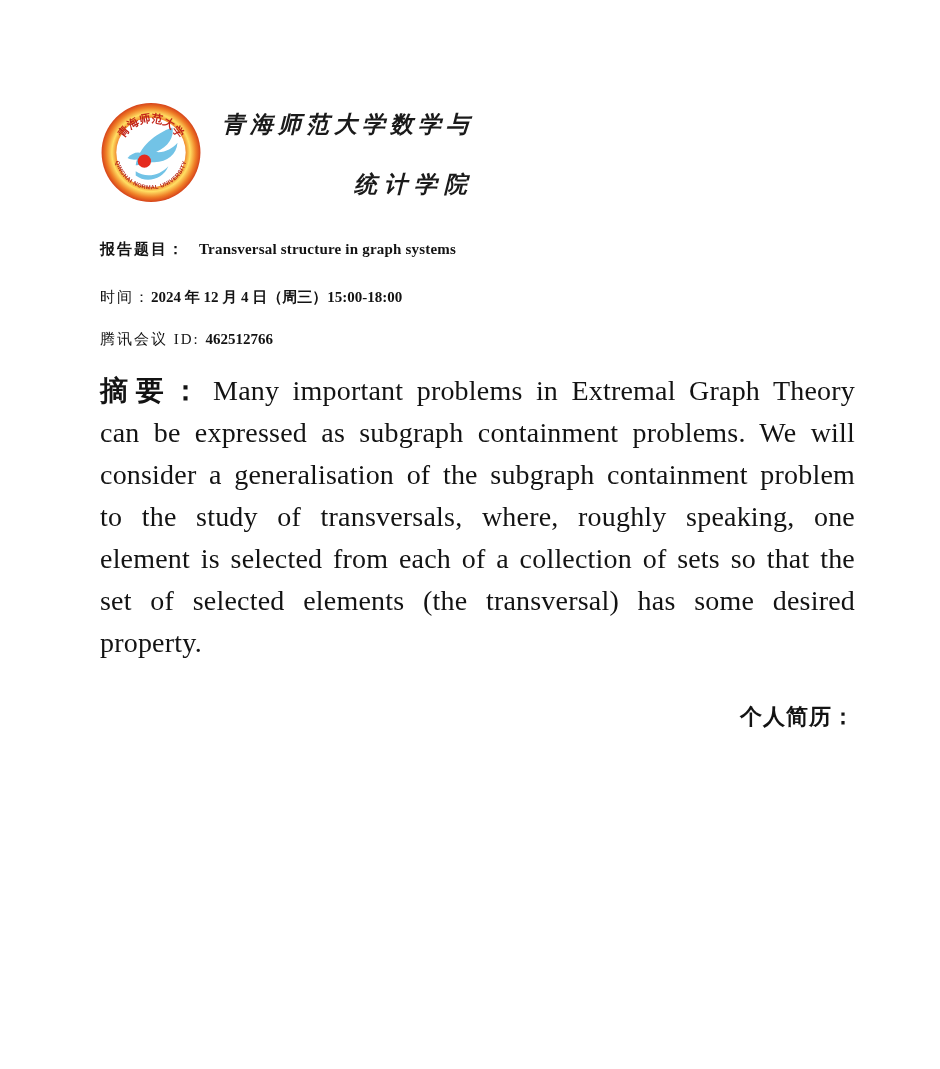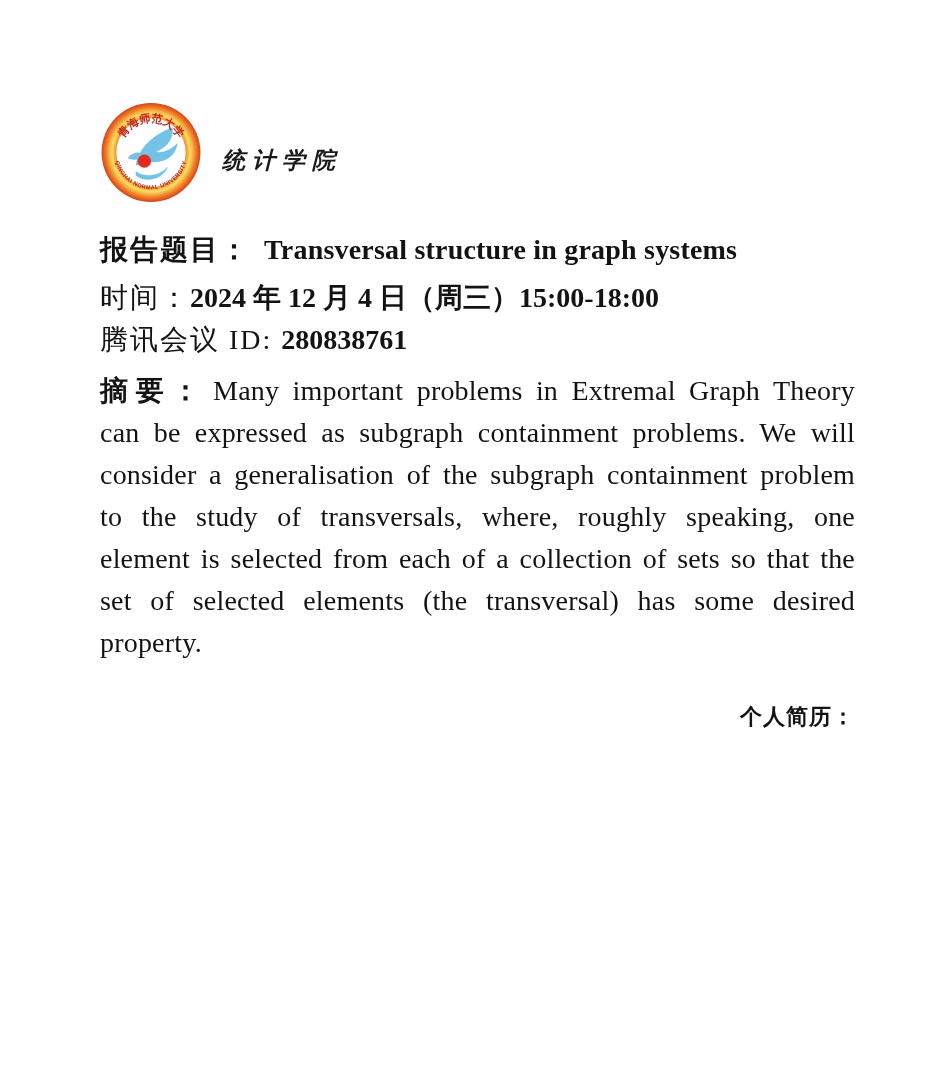--- a/index.html
+++ b/index.html
@@ -39,21 +39,21 @@
     font-weight: bold;
     font-style: italic;
     font-size: 23px;
     line-height: 24px;
     color: #1a1a1a;
   }
   .header-line1 { letter-spacing: 5px; white-space: nowrap; }
   .header-line2 { margin-top: 36px; text-align: right; letter-spacing: 7px; }
 
   
-  .row { font-size: 28px; line-height: 29px; white-space: nowrap; }
+  .row { font-size: 15px; line-height: 29px; white-space: nowrap; }
   .row-title   { margin-top: 28px; }
   .row-speaker { margin-top: 26px; }
   .row-time    { margin-top: 19px; }
   .row-meeting { margin-top: 13px; }
   .lbl       { font-weight: normal; letter-spacing: 2px; }
   .lbl-bold  { font-weight: bold; letter-spacing: 2px; }
   .val-bold  { font-weight: bold; }
   .val-title { font-weight: bold; margin-left: 14px; letter-spacing: 0.2px; }
   .val-cjk   { font-weight: bold; letter-spacing: 1px; margin-left: 8px; }
 
@@ -123,35 +123,36 @@
         <text font-size="11" font-weight="bold" fill="#c22318" font-family="Liberation Serif, serif">
           <textPath href="#arcTop" startOffset="50%" text-anchor="middle">青海师范大学</textPath>
         </text>
         <path id="arcBottom" d="M 14,51.5 A 36,36 0 0 0 86,51.5" fill="none"></path>
         <text font-size="5.6" font-weight="bold" fill="#b3231a" letter-spacing="0.4" font-family="Liberation Sans, sans-serif">
           <textPath href="#arcBottom" startOffset="50%" text-anchor="middle">QINGHAI NORMAL UNIVERSITY</textPath>
         </text>
       </svg>
     </div>
     <div class="header-titles">
+      <div class="header-line1">青海师范大学数学与</div>
       <div class="header-line2">统计学院</div>
     </div>
   </div>
 
   <div class="row row-title">
     <span class="lbl-bold">报告题目：</span><span class="val-title">Transversal structure in graph systems</span>
   </div>
 
 
   <div class="row row-time">
     <span class="lbl">时间：</span><span class="val-bold">2024 年 12 月 4 日（周三）15:00-18:00</span>
   </div>
 
   <div class="row row-meeting">
-    <span class="lbl">腾讯会议 ID: </span><span class="val-bold">280838761</span>
+    <span class="lbl">腾讯会议 ID: </span><span class="val-bold">462512766</span>
   </div>
 
   <p class="abstract">
     <span class="lbl-abstract">摘要：</span><span>Many important problems in Extremal Graph Theory can be expressed as subgraph containment problems. We will consider a generalisation of the subgraph containment problem to the study of transversals, where, roughly speaking, one element is selected from each of a collection of sets so that the set of selected elements (the transversal) has some desired property.</span>
   </p>
 
   <div class="bio-heading">个人简历：</div>
 
 </div>
 

